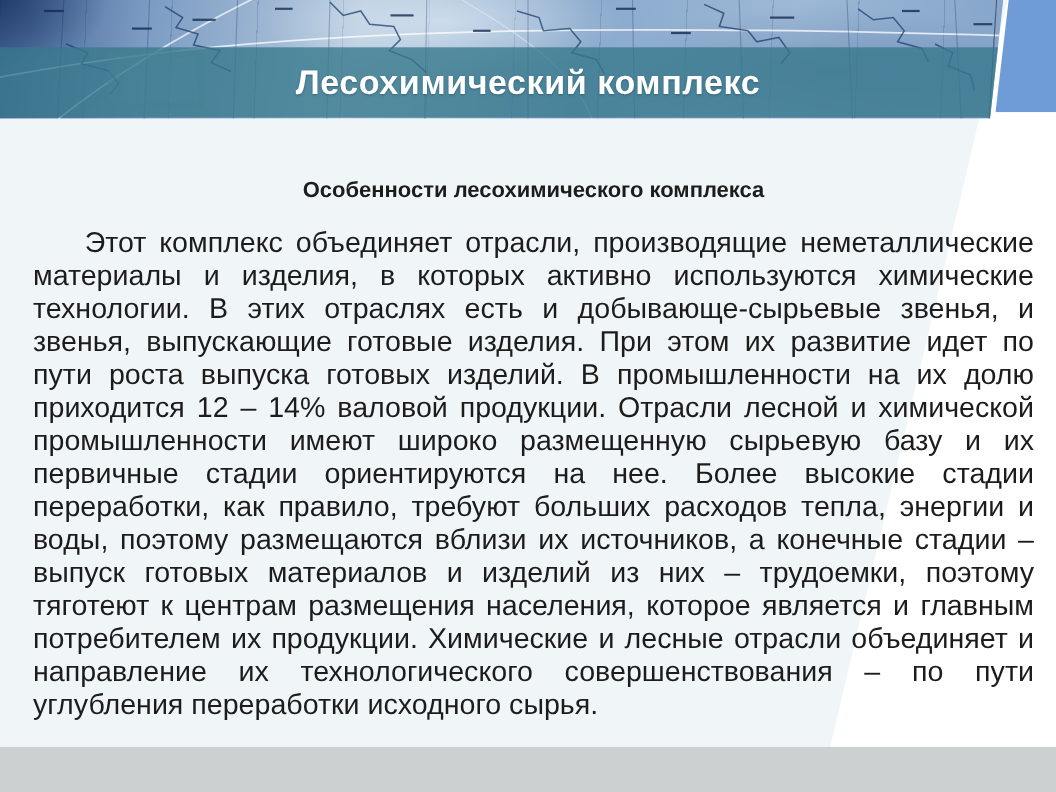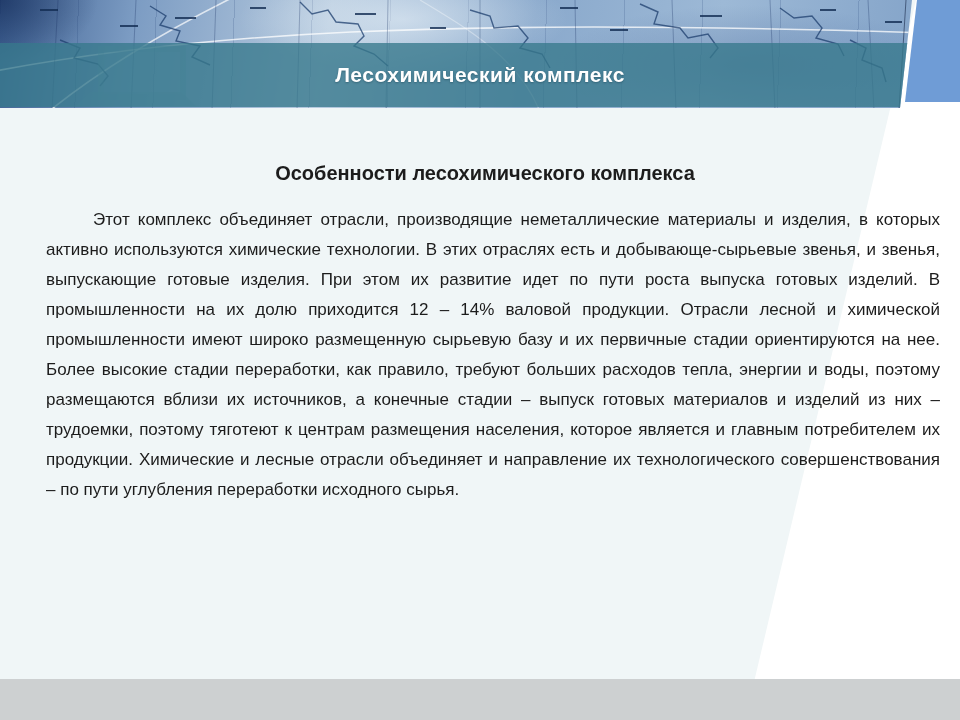--- a/index.html
+++ b/index.html
@@ -46,21 +46,21 @@
     clip-path:polygon(12% 0,88% 0,100% 100%,0 100%);
   }
   
   .banner{
     position:absolute;left:0;top:43px;width:960px;height:64px;
     background:rgba(55,120,140,.78);
     display:flex;align-items:center;justify-content:center;
   }
   .banner-title{
     color:var(--title-text,#ffffff);
-    font-size:21px;font-weight:bold;
+    font-size:31px;font-weight:bold;
     letter-spacing:.5px;
     text-shadow:0 1px 2px rgba(10,40,55,.35);
     white-space:nowrap;
   }
   
   .blue-corner{
     position:absolute;inset:0;
     background:var(--corner-blue,#6f9cd6);
     clip-path:polygon(917px 0,960px 0,960px 102px,905px 102px);
   }
@@ -69,22 +69,22 @@
     position:absolute;left:0;right:0;top:108px;bottom:41px;
     padding:0 20px 0 30px;
     color:var(--body-text,#1c1c1c);
   }
   .heading{
     margin:52px 0 0 0;
     text-align:center;
     font-size:20px;font-weight:bold;line-height:26px;
   }
   .paragraph{
-    margin:19px 0 0 16px;
-    font-size:17px;line-height:30px;
+    margin:19px 0 0 0;
+    font-size:26px;line-height:30px;
     text-align:justify;
     text-indent:47px;
   }
 </style>
 </head>
 <body>
 
 <div class="slide">
 
   <div class="white-diagonal"></div>

